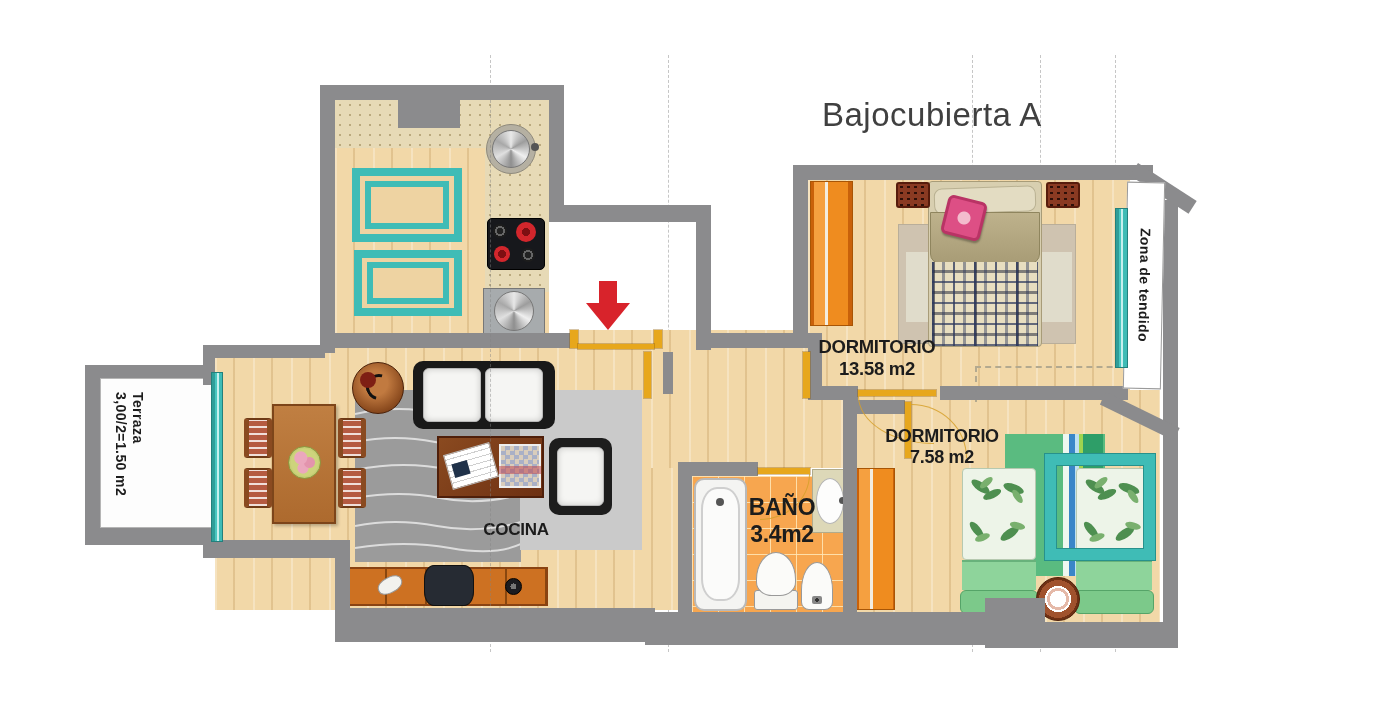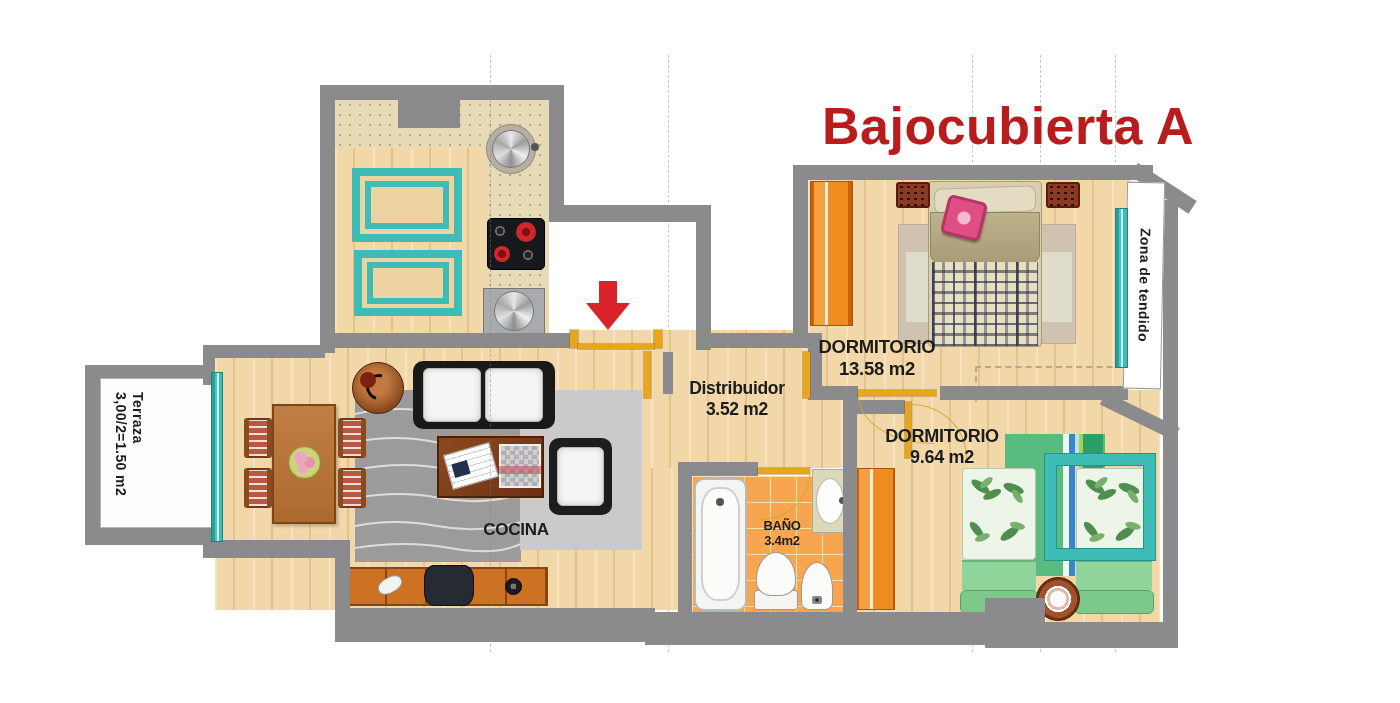--- a/index.html
+++ b/index.html
@@ -93,21 +93,21 @@
   .tank{background:#f4f4f0;border:1px solid #999;border-radius:3px}
   .wc{background:#fbfbf9;border:1px solid #999;border-radius:50% 50% 40% 40%/62% 62% 32% 32%}
   .bidet{background:#fbfbf9;border:1px solid #999;border-radius:50% 50% 8px 8px/58% 58% 8px 8px}
   .bdot{background:radial-gradient(circle,#333 0 2px,transparent 2px),linear-gradient(#888,#888);border-radius:2px}
   .ctr2{background:#ddd8b8;border:1px solid #b0ab8d}
   .basin{background:#fdfdfc;border:1px solid #b5b5b5;border-radius:50%}
 
   .zona{background:#fff;border:1px solid #9a9a9a;z-index:5;display:flex;align-items:center;justify-content:center}
   .lab{z-index:6;color:#1c1c1c;font-weight:700;text-align:center;line-height:1.18;letter-spacing:-.3px}
   .vlab{writing-mode:vertical-rl;font-weight:700;font-size:14px;color:#1c1c1c;z-index:6;line-height:17px;letter-spacing:.4px}
-  .title{z-index:6;font-size:52px;color:#b91c1c;font-weight:700;letter-spacing:.5px;white-space:nowrap}
+  .title{z-index:6;font-size:33px;color:#404040;font-weight:400;letter-spacing:.5px;white-space:nowrap}
   .arrowpart{z-index:6}
 </style>
 </head>
 <body>
 
 <div id="stage">
 
   <div class="title" style="left:822px;top:96px">Bajocubierta A</div>
 
   <div class="f rugd" style="left:355px;top:390px;width:166px;height:172px">
@@ -125,36 +125,32 @@
 
   <div class="arrowpart" style="left:586px;top:281px;width:44px;height:50px">
     <div class="abs" style="left:13px;top:0;width:18px;height:24px;background:#d8232b"></div>
     <div class="abs" style="left:0;top:22px;width:0;height:0;border-left:22px solid transparent;border-right:22px solid transparent;border-top:27px solid #d8232b"></div>
   </div>
 
   <div class="zona" style="left:1125px;top:182px;width:38px;height:207px;transform:rotate(1.2deg)">
     <div class="vlab" style="position:static">Zona de tendido</div>
   </div>
 
-  <div class="lab" style="left:657px;top:378px;width:160px;font-size:17.5px;font-weight:700">
-    <div>Distribuidor</div>
-    <div>3.52 m2</div>
-  </div>
 
   <div class="lab" style="left:797px;top:336px;width:160px;font-size:18.5px">
     <div>DORMITORIO</div>
     <div>13.58 m2</div>
   </div>
 
   <div class="lab" style="left:862px;top:426px;width:160px;font-size:18px">
     <div>DORMITORIO</div>
-    <div>9.64 m2</div>
-  </div>
-
-  <div class="lab" style="left:740px;top:518px;width:84px;font-size:13px">
+    <div>7.58 m2</div>
+  </div>
+
+  <div class="lab" style="left:740px;top:494px;width:84px;font-size:23px">
     <div>BAÑO</div>
     <div>3.4m2</div>
   </div>
 
   <div class="lab" style="left:461px;top:520px;width:110px;font-size:17px">COCINA</div>
 
 
   <div class="vlab" style="left:112px;top:392px;height:140px">
     <div>Terraza</div>
     <div>3,00/2=1.50  m2</div>

